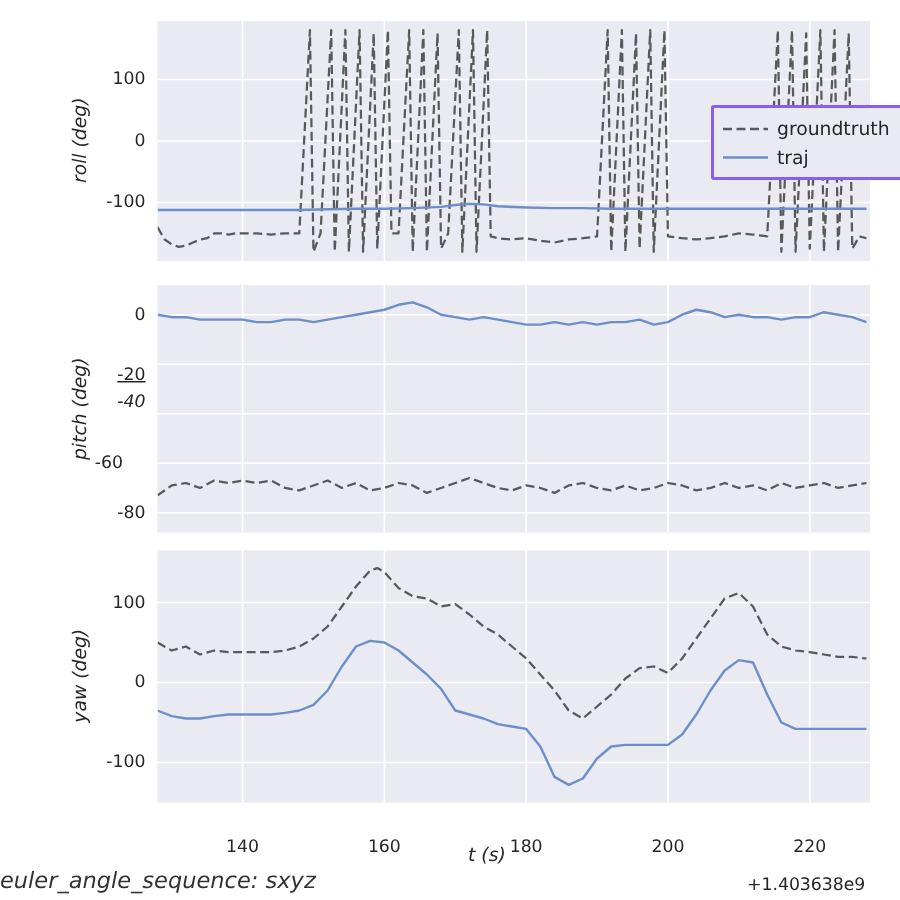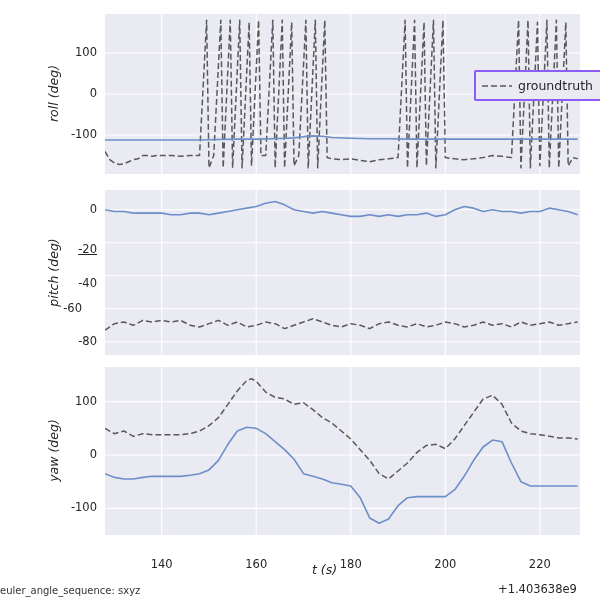--- a/index.html
+++ b/index.html
@@ -68,23 +68,24 @@
   .offset-text {
     position: absolute;
     font-size: 11.5px;
     color: #262626;
     white-space: nowrap;
   }
   .footer-text {
     position: absolute;
     left: 0;
     bottom: 4px;
-    font-size: 10px;
+    font-size: 15px;
     color: #333333;
     white-space: nowrap;
+    font-style: italic;
   }
 </style>
 </head>
 <body>
 
 <div id="figure">
 
   <div class="panel" id="panel-roll" style="left:105px; top:14px; width:475px; height:160px;">
     <svg id="svg-roll" width="475" height="160" viewBox="0 0 475 160">
         <line x1="0" y1="121.02564102564102" x2="475" y2="121.02564102564102" stroke="#ffffff" stroke-width="1.1"></line>
@@ -107,20 +108,26 @@
       </svg>
   </div>
   <div class="axis-label ylabel" style="left:-1px; top:86px; width:108px;">roll (deg)</div>
 
   <div class="legend" id="legend-roll" style="left:432px; top:70px;">
     <div class="legend-row">
       <svg class="legend-sample" viewBox="0 0 30 10">
         <line x1="0" y1="5" x2="30" y2="5" stroke="#595959" stroke-width="1.6" stroke-dasharray="6,3"></line>
       </svg>
       <span>groundtruth</span>
+    </div>
+    <div class="legend-row">
+      <svg class="legend-sample" viewBox="0 0 30 10">
+        <line x1="0" y1="5" x2="30" y2="5" stroke="#6d8fc9" stroke-width="1.6"></line>
+      </svg>
+      <span>traj</span>
     </div>
   </div>
 
   <div class="panel" id="panel-pitch" style="left:105px; top:190px; width:475px; height:165px;">
     <svg id="svg-pitch" width="475" height="165" viewBox="0 0 475 165">
         <line x1="0" y1="151.8" x2="475" y2="151.8" stroke="#ffffff" stroke-width="1.1"></line>
         <line x1="0" y1="118.8" x2="475" y2="118.8" stroke="#ffffff" stroke-width="1.1"></line>
         <line x1="0" y1="85.8" x2="475" y2="85.8" stroke="#ffffff" stroke-width="1.1"></line>
         <line x1="0" y1="52.8" x2="475" y2="52.8" stroke="#ffffff" stroke-width="1.1"></line>
         <line x1="0" y1="19.80000000000001" x2="475" y2="19.80000000000001" stroke="#ffffff" stroke-width="1.1"></line>
@@ -167,21 +174,21 @@
 
   <div class="axis-label" style="left:312px; top:562px;">t (s)</div>
   <div class="offset-text" style="left:498px; top:582px;">+1.403638e9</div>
 
   <div class="footer-text">euler_angle_sequence: sxyz</div>
 <div class="tick ytick" style="left: 43px; width: 54px; top: 127.026px;">-100</div>
     <div class="tick ytick" style="left: 43px; width: 54px; top: 86px;">0</div>
     <div class="tick ytick" style="left: 43px; width: 54px; top: 44.9744px;">100</div>
     <div class="tick ytick" style="left: 43px; width: 54px; top: 333.8px;">-80</div>
     <div class="tick ytick" style="left: 28px; width: 54px; top: 300.8px;">-60</div>
-    <div class="tick ytick" style="left: 43px; width: 54px; top: 276px;">-40</div>
+    <div class="tick ytick" style="left: 43px; width: 54px; top: 260px; font-style: italic;">-40</div>
     <div class="tick ytick" style="left: 43px; width: 54px; top: 242px; text-decoration: underline;">-20</div>
     <div class="tick ytick" style="left: 43px; width: 54px; top: 201.8px;">0</div>
     <div class="tick ytick" style="left: 43px; width: 54px; top: 500.333px;">-100</div>
     <div class="tick ytick" style="left: 43px; width: 54px; top: 447px;">0</div>
     <div class="tick ytick" style="left: 43px; width: 54px; top: 393.667px;">100</div>
     <div class="tick xtick" style="left: 141.716px; width: 40px; top: 541px;">140</div>
     <div class="tick xtick" style="left: 236.244px; width: 40px; top: 541px;">160</div>
     <div class="tick xtick" style="left: 330.771px; width: 40px; top: 541px;">180</div>
     <div class="tick xtick" style="left: 425.299px; width: 40px; top: 541px; text-align: center;">200</div>
     <div class="tick xtick" style="left: 519.826px; width: 40px; top: 541px;">220</div>

